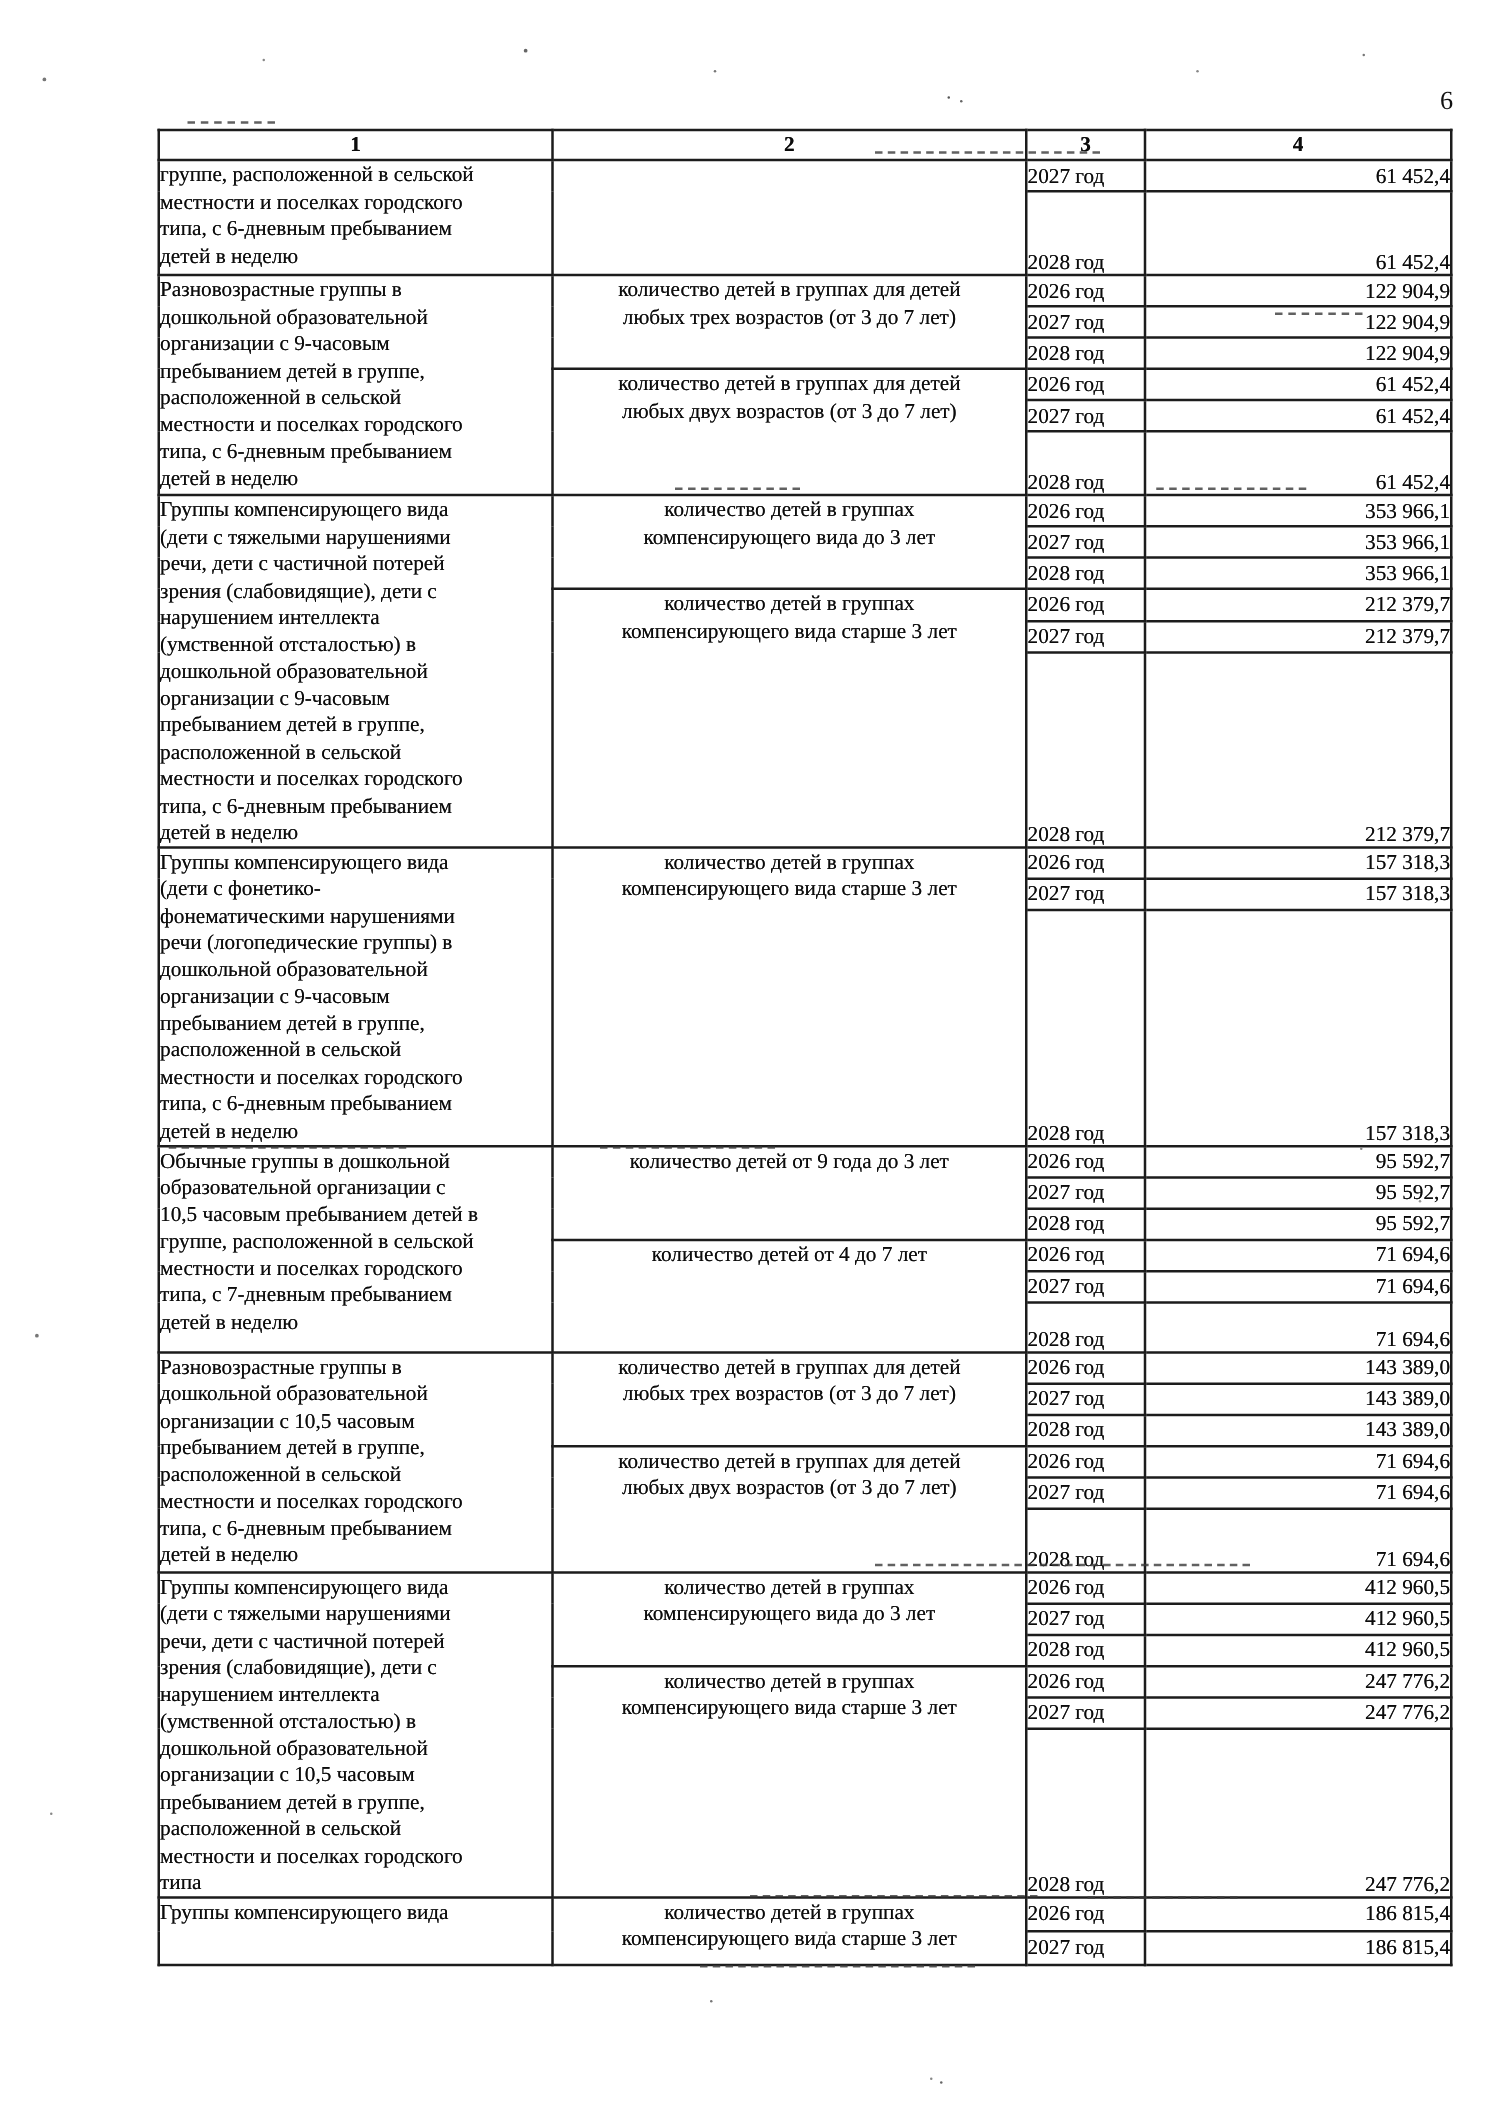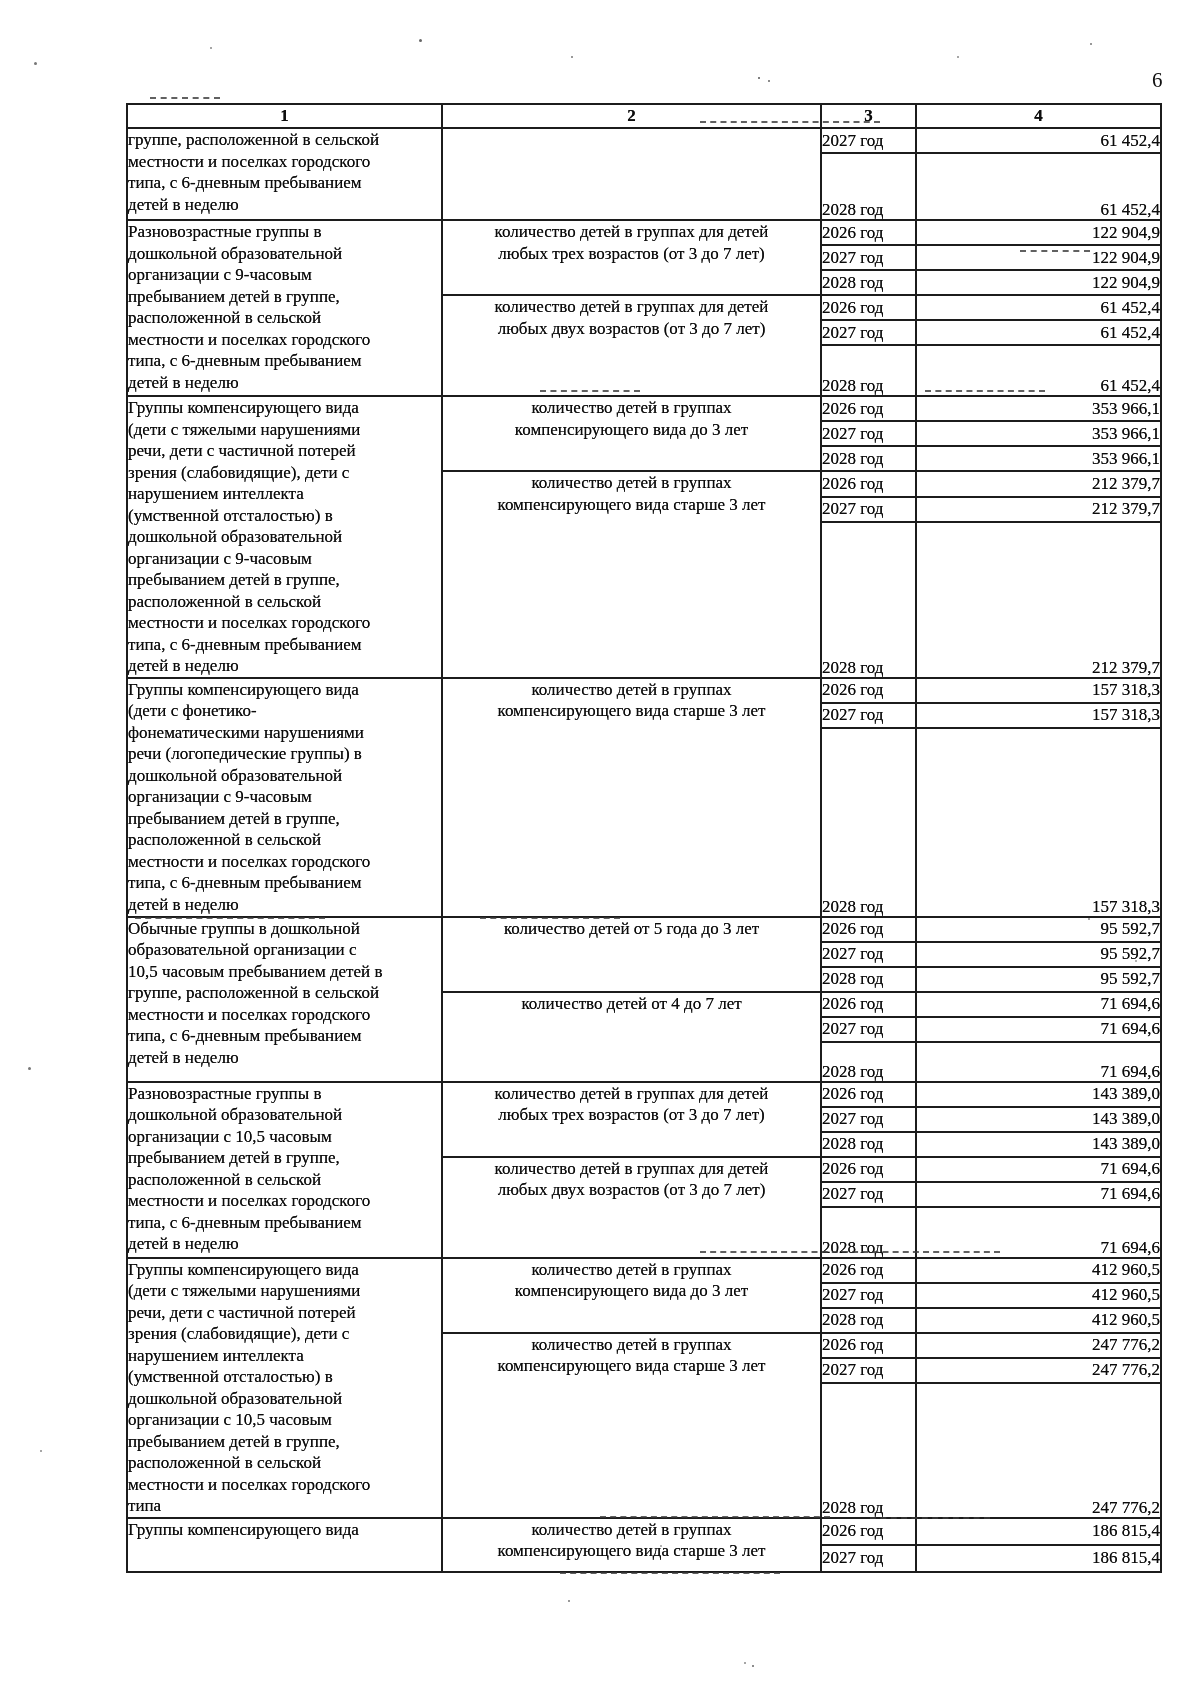--- a/index.html
+++ b/index.html
@@ -193,23 +193,23 @@
       <td class="c3 rt">2028 год</td>
       <td class="c4 rt">157 318,3</td>
     </tr>
 
     <tr style="height:25px">
       <td class="c1" rowspan="6">Обычные группы в дошкольной
 образовательной организации с
 10,5 часовым пребыванием детей в
 группе, расположенной в сельской
 местности и поселках городского
-типа, с 6-дневным пребыванием
-детей в неделю</td>
-      <td class="c2" rowspan="3">количество детей от 5 года до 3 лет</td>
+типа, с 7-дневным пребыванием
+детей в неделю</td>
+      <td class="c2" rowspan="3">количество детей от 9 года до 3 лет</td>
       <td class="c3">2026 год</td>
       <td class="c4">95 592,7</td>
     </tr>
     <tr style="height:25px">
       <td class="c3">2027 год</td>
       <td class="c4">95 592,7</td>
     </tr>
     <tr style="height:25px">
       <td class="c3">2028 год</td>
       <td class="c4">95 592,7</td>

